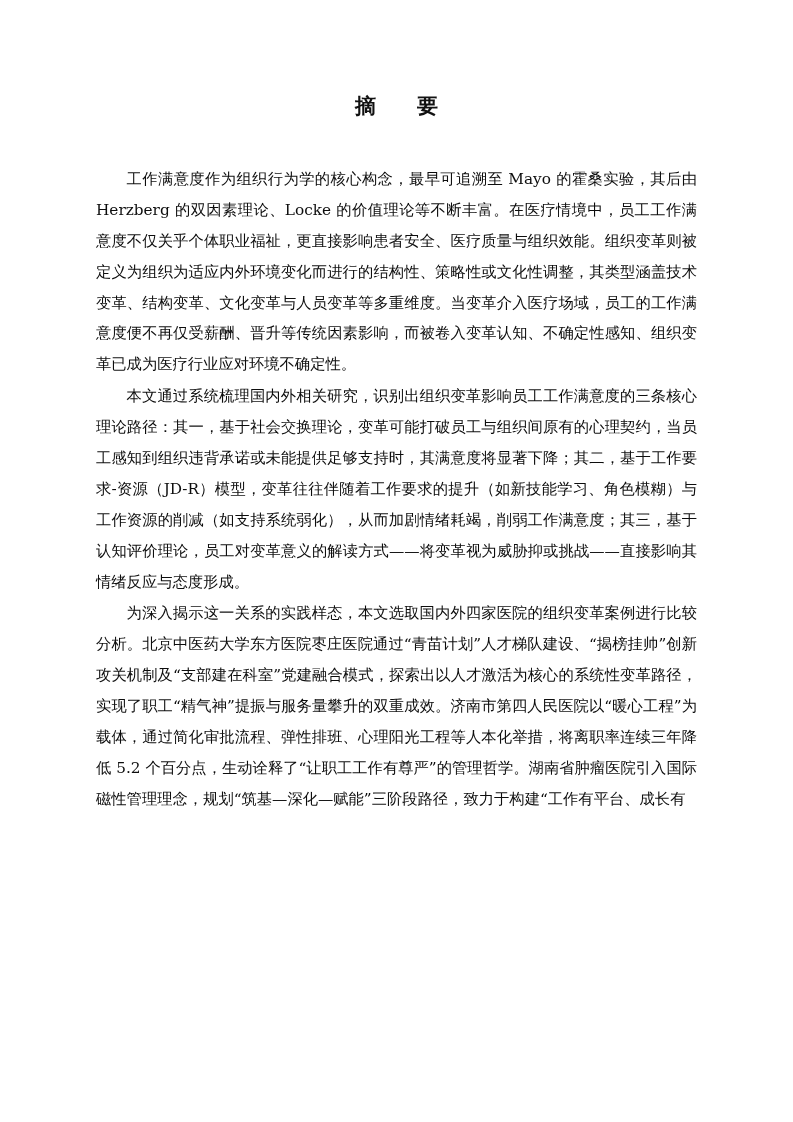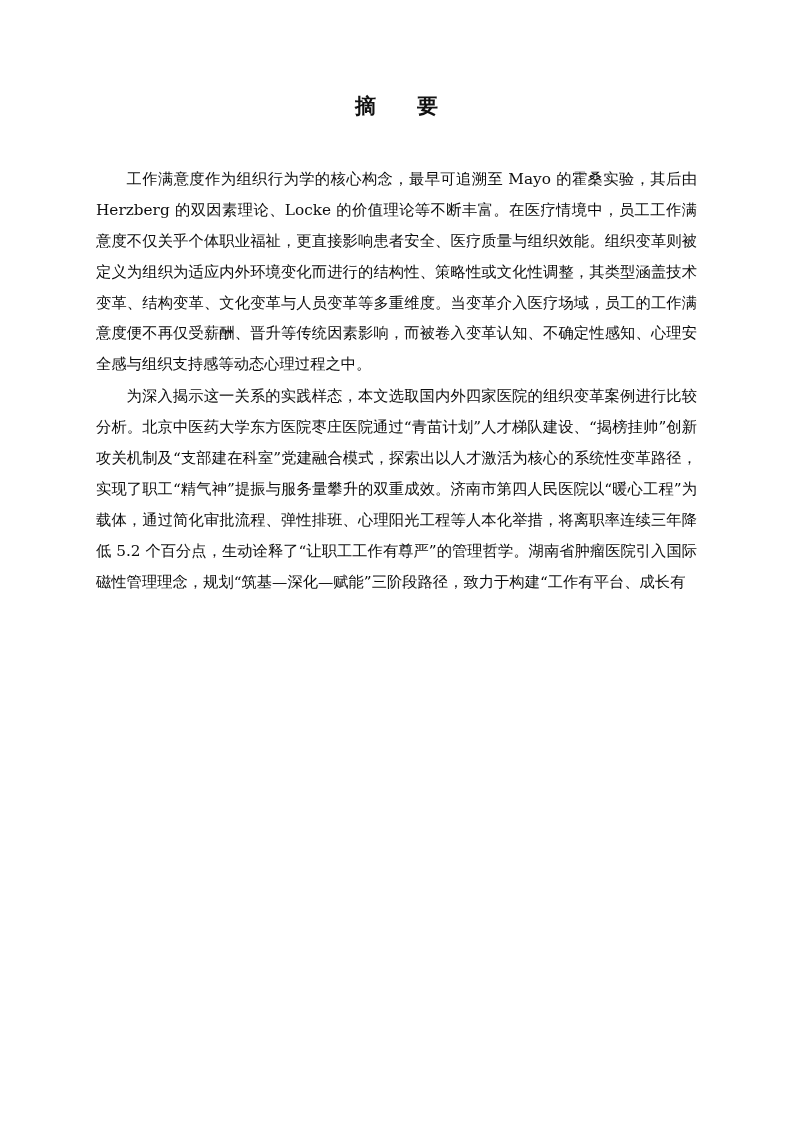--- a/index.html
+++ b/index.html
@@ -50,16 +50,17 @@
   .para:last-child {
     margin-bottom: 12px;
   }
 </style>
 </head>
 <body>
 
 <div class="page">
   <div class="content">
     <h1 class="doc-title">摘　要</h1>
-    <p class="para">工作满意度作为组织行为学的核心构念，最早可追溯至 Mayo 的霍桑实验，其后由 Herzberg 的双因素理论、Locke 的价值理论等不断丰富。在医疗情境中，员工工作满意度不仅关乎个体职业福祉，更直接影响患者安全、医疗质量与组织效能。组织变革则被定义为组织为适应内外环境变化而进行的结构性、策略性或文化性调整，其类型涵盖技术变革、结构变革、文化变革与人员变革等多重维度。当变革介入医疗场域，员工的工作满意度便不再仅受薪酬、晋升等传统因素影响，而被卷入变革认知、不确定性感知、心理安全感与组织支持感等动态心理过程之中。</p>
+    <p class="para">工作满意度作为组织行为学的核心构念，最早可追溯至 Mayo 的霍桑实验，其后由 Herzberg 的双因素理论、Locke 的价值理论等不断丰富。在医疗情境中，员工工作满意度不仅关乎个体职业福祉，更直接影响患者安全、医疗质量与组织效能。组织变革则被定义为组织为适应内外环境变化而进行的结构性、策略性或文化性调整，其类型涵盖技术变革、结构变革、文化变革与人员变革等多重维度。当变革介入医疗场域，员工的工作满意度便不再仅受薪酬、晋升等传统因素影响，而被卷入变革认知、不确定性感知、组织变革已成为医疗行业应对环境不确定性。</p>
+    <p class="para">本文通过系统梳理国内外相关研究，识别出组织变革影响员工工作满意度的三条核心理论路径：其一，基于社会交换理论，变革可能打破员工与组织间原有的心理契约，当员工感知到组织违背承诺或未能提供足够支持时，其满意度将显著下降；其二，基于工作要求-资源（JD-R）模型，变革往往伴随着工作要求的提升（如新技能学习、角色模糊）与工作资源的削减（如支持系统弱化），从而加剧情绪耗竭，削弱工作满意度；其三，基于认知评价理论，员工对变革意义的解读方式——将变革视为威胁抑或挑战——直接影响其情绪反应与态度形成。</p>
     <p class="para">为深入揭示这一关系的实践样态，本文选取国内外四家医院的组织变革案例进行比较分析。北京中医药大学东方医院枣庄医院通过“青苗计划”人才梯队建设、“揭榜挂帅”创新攻关机制及“支部建在科室”党建融合模式，探索出以人才激活为核心的系统性变革路径，实现了职工“精气神”提振与服务量攀升的双重成效。济南市第四人民医院以“暖心工程”为载体，通过简化审批流程、弹性排班、心理阳光工程等人本化举措，将离职率连续三年降低 5.2 个百分点，生动诠释了“让职工工作有尊严”的管理哲学。湖南省肿瘤医院引入国际磁性管理理念，规划“筑基—深化—赋能”三阶段路径，致力于构建“工作有平台、成长有</p>
   </div>
 </div>
 
 </body></html>

